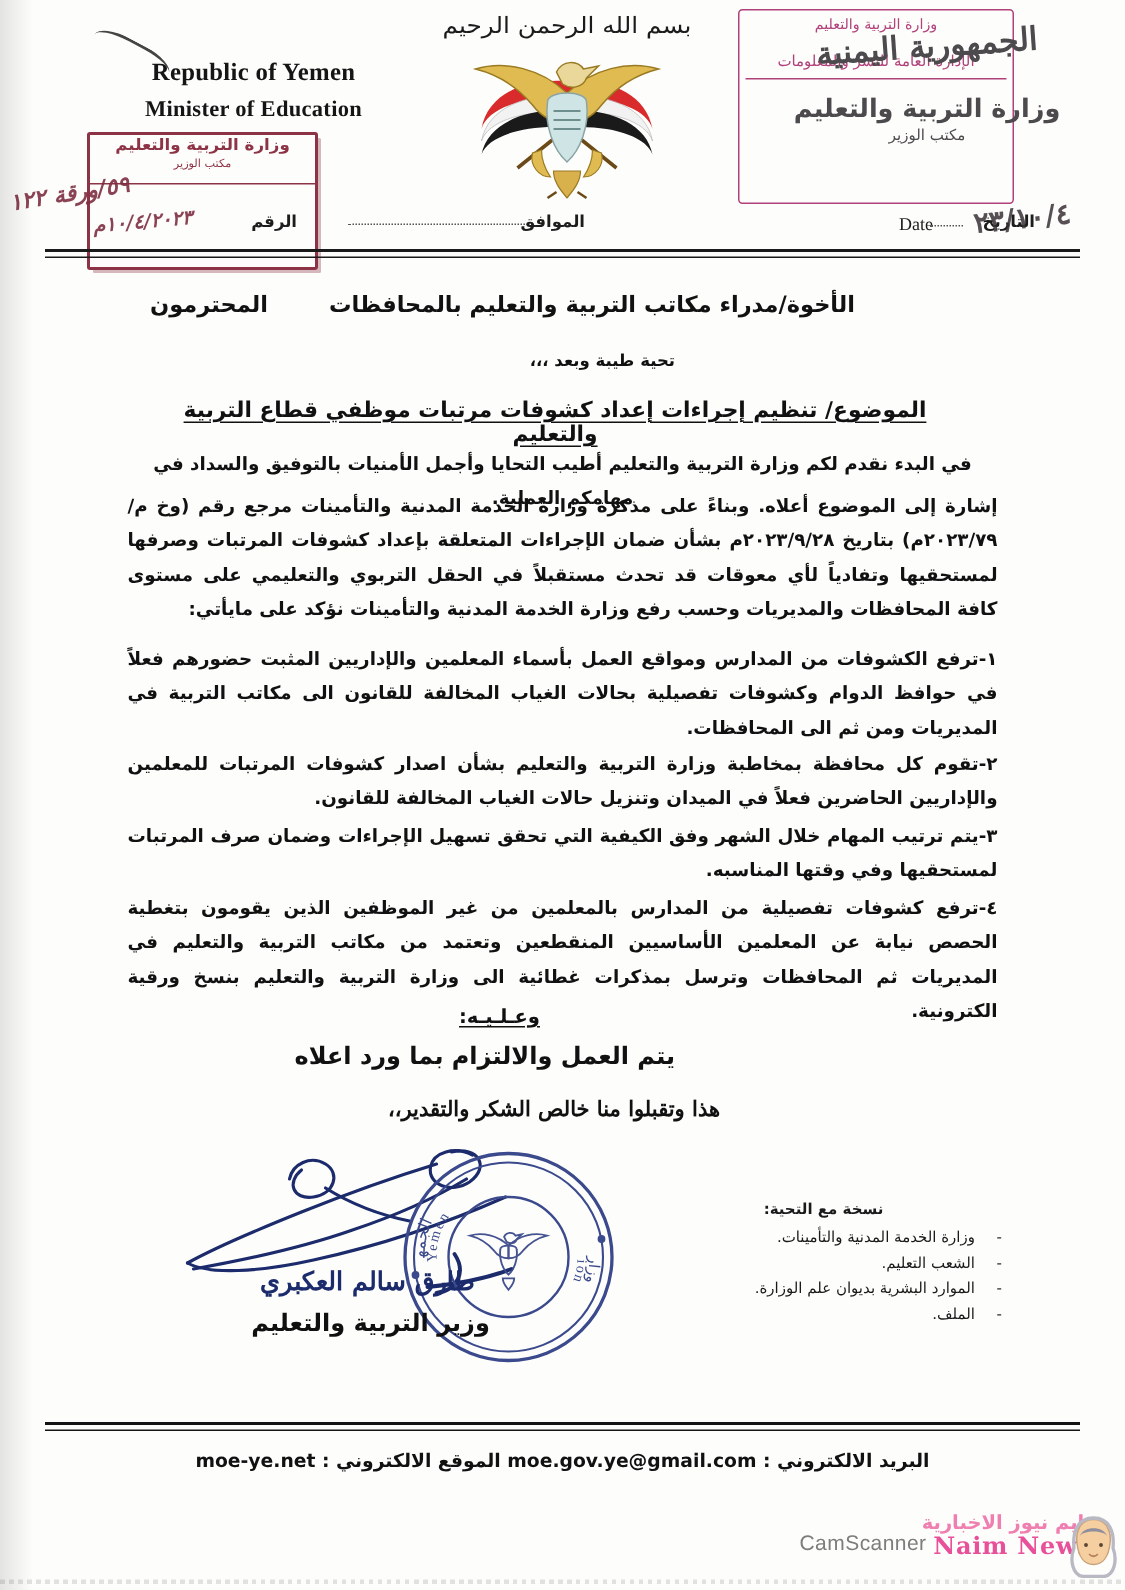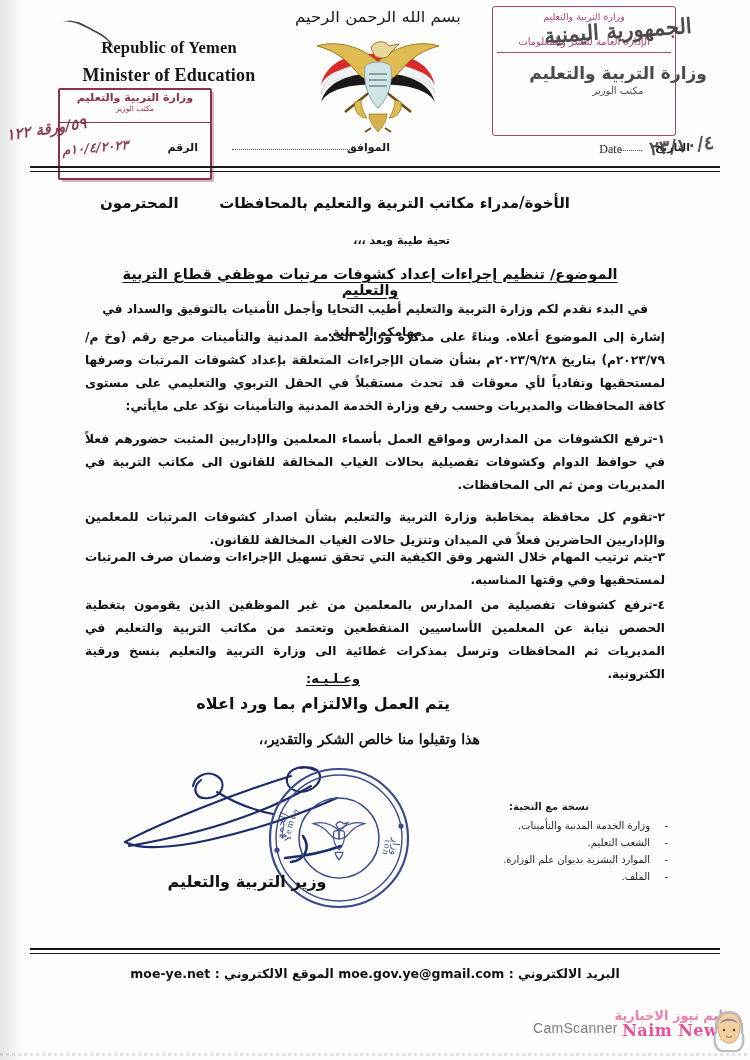--- a/index.html
+++ b/index.html
@@ -17,21 +17,21 @@
   
   .header{position:absolute;top:0;left:0;width:750px;height:190px;}
 
   .hdr-left{
     position:absolute;left:44px;top:38px;width:250px;
     text-align:center;direction:ltr;
     font-family:"Liberation Serif","DejaVu Serif",serif;
     color:#151515;
   }
   .hdr-left .l1{font-size:16.5px;font-weight:bold;letter-spacing:.2px;}
-  .hdr-left .l2{font-size:18px;font-weight:bold;margin-top:7px;letter-spacing:.2px;}
+  .hdr-left .l2{font-size:15px;font-weight:bold;margin-top:7px;letter-spacing:.2px;}
 
   .pen-stroke{
     position:absolute;left:62px;top:14px;width:56px;height:20px;
     border-top:2.2px solid #262626;
     transform:rotate(28deg);transform-origin:left center;border-radius:40%;
     opacity:.85;
   }
 
   
   .reg-box{
@@ -144,21 +144,21 @@
   }
 
   .para{
     position:absolute;right:85px;width:580px;
     font-size:12.2px;line-height:23px;text-align:justify;
     font-weight:bold;letter-spacing:-.3px;
   }
   .p-open{top:112px;text-align:center;}
   .p-ref{top:140px;margin-left:48px;}
   .li-1{top:242px;}
-  .li-2{top:312px;margin-top:8px;}
+  .li-2{top:312px;}
   .li-3{top:360px;}
   .li-4{top:408px;}
 
   .wa-alayhi{
     position:absolute;right:390px;top:485px;
     font-size:13px;font-weight:bold;letter-spacing:3px;
     text-decoration:underline;text-underline-offset:2px;
   }
   .closing-1{
     position:absolute;right:300px;top:508px;
@@ -381,20 +381,21 @@
         <path d="M75 34 C58 18 34 12 14 18 C30 22 42 30 52 42 C58 50 66 54 75 54 Z" fill="none" stroke="#3b4a8c" stroke-width="3"></path>
         <path d="M75 34 C92 18 116 12 136 18 C120 22 108 30 98 42 C92 50 84 54 75 54 Z" fill="none" stroke="#3b4a8c" stroke-width="3"></path>
         <path d="M68 20 C72 12 82 12 86 18 L96 16 L88 24 C86 30 78 32 72 28 Z" fill="none" stroke="#3b4a8c" stroke-width="3"></path>
         <path d="M62 40 C62 32 88 32 88 40 C90 56 84 72 75 80 C66 72 60 56 62 40 Z" fill="none" stroke="#3b4a8c" stroke-width="3"></path>
         <path d="M66 86 C66 94 72 100 75 104 C78 100 84 94 84 86 Z" fill="none" stroke="#3b4a8c" stroke-width="3"></path>
       </g>
       <circle cx="136" cy="62" r="2.6" fill="#3b4a8c"></circle>
       <circle cx="12" cy="86" r="2.6" fill="#3b4a8c"></circle>
     </svg>
 
+    <div class="sig-name">طارق سالم العكبري</div>
     <div class="sig-title">وزير التربية والتعليم</div>
   </div>
 
   <div class="cc">
     <div class="cc-title">نسخة مع التحية:</div>
     <ul>
       <li><span class="dash">-</span><span>وزارة الخدمة المدنية والتأمينات.</span></li>
       <li><span class="dash">-</span><span>الشعب التعليم.</span></li>
       <li><span class="dash">-</span><span>الموارد البشرية بديوان علم الوزارة.</span></li>
       <li><span class="dash">-</span><span>الملف.</span></li>

